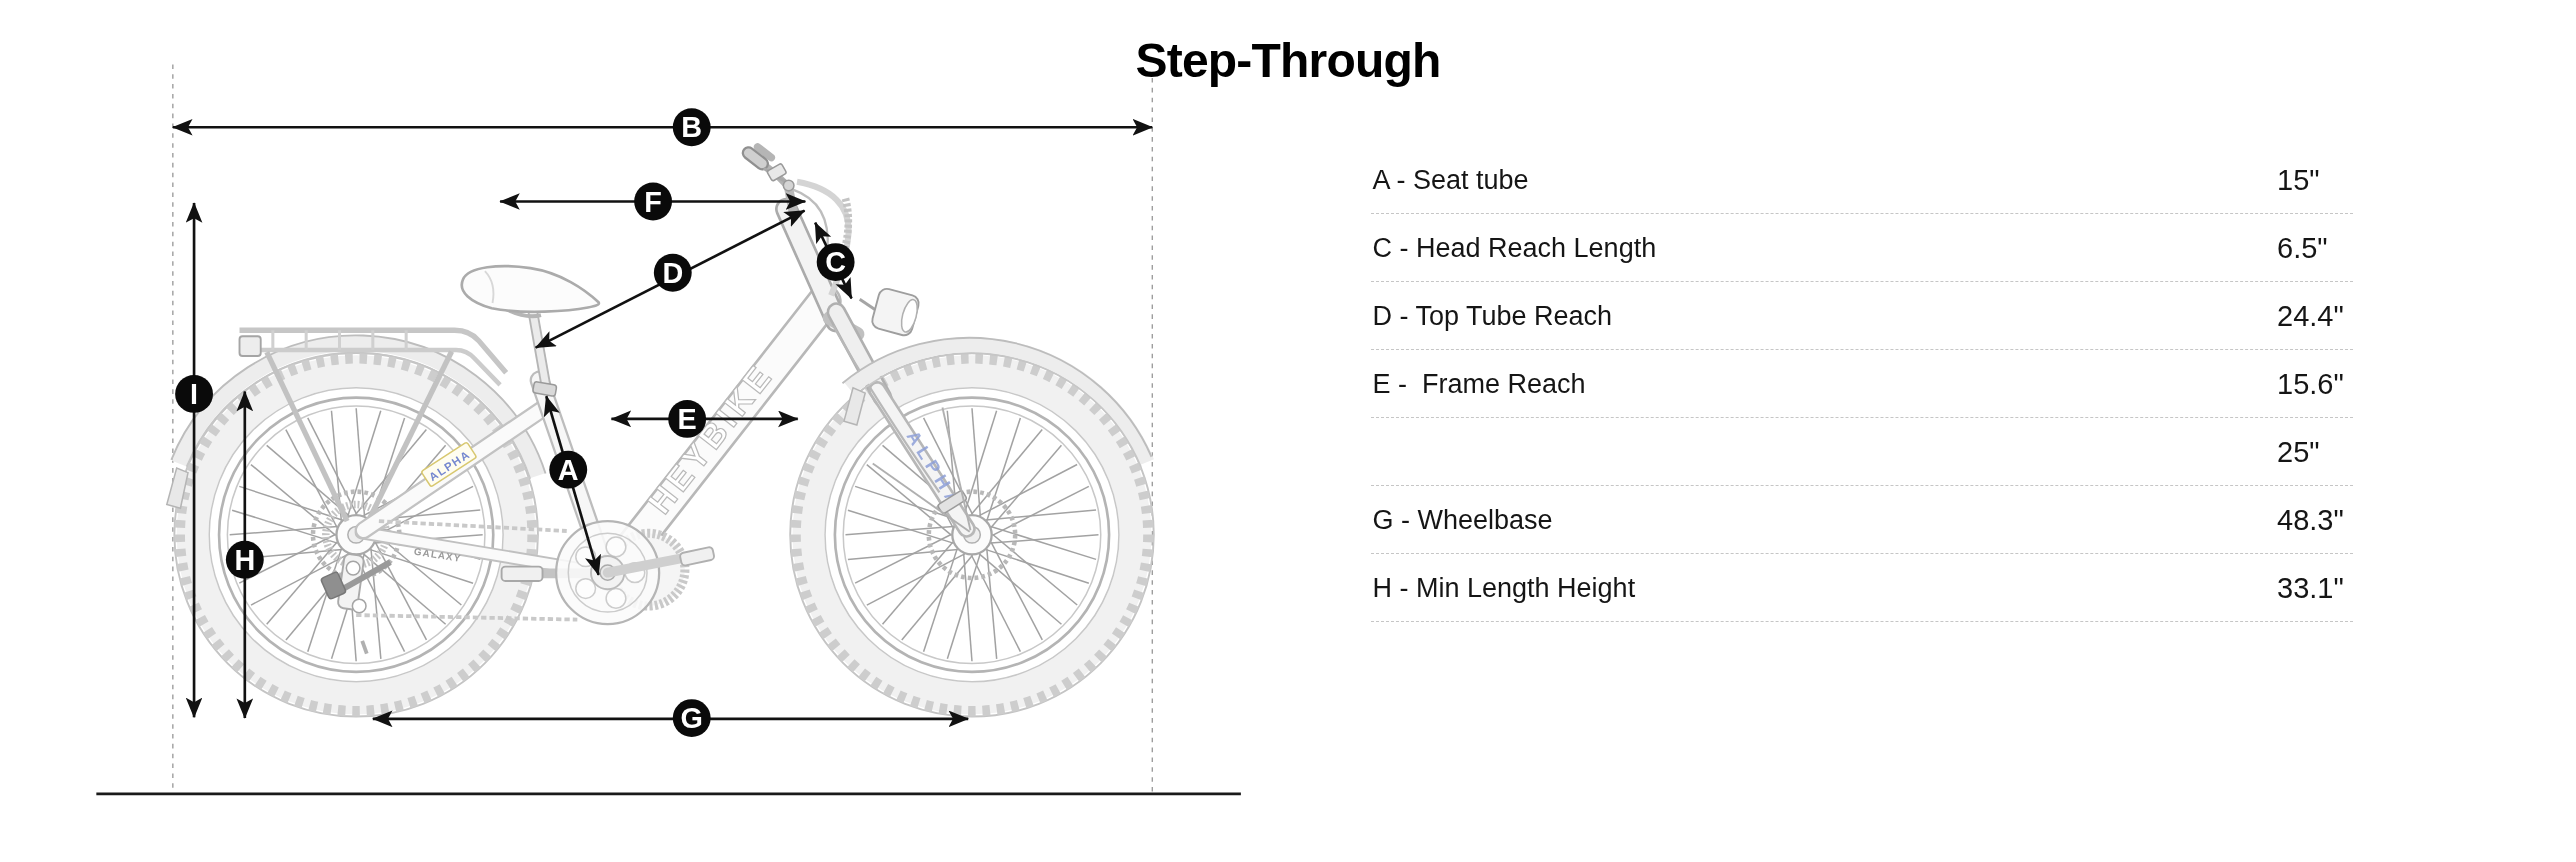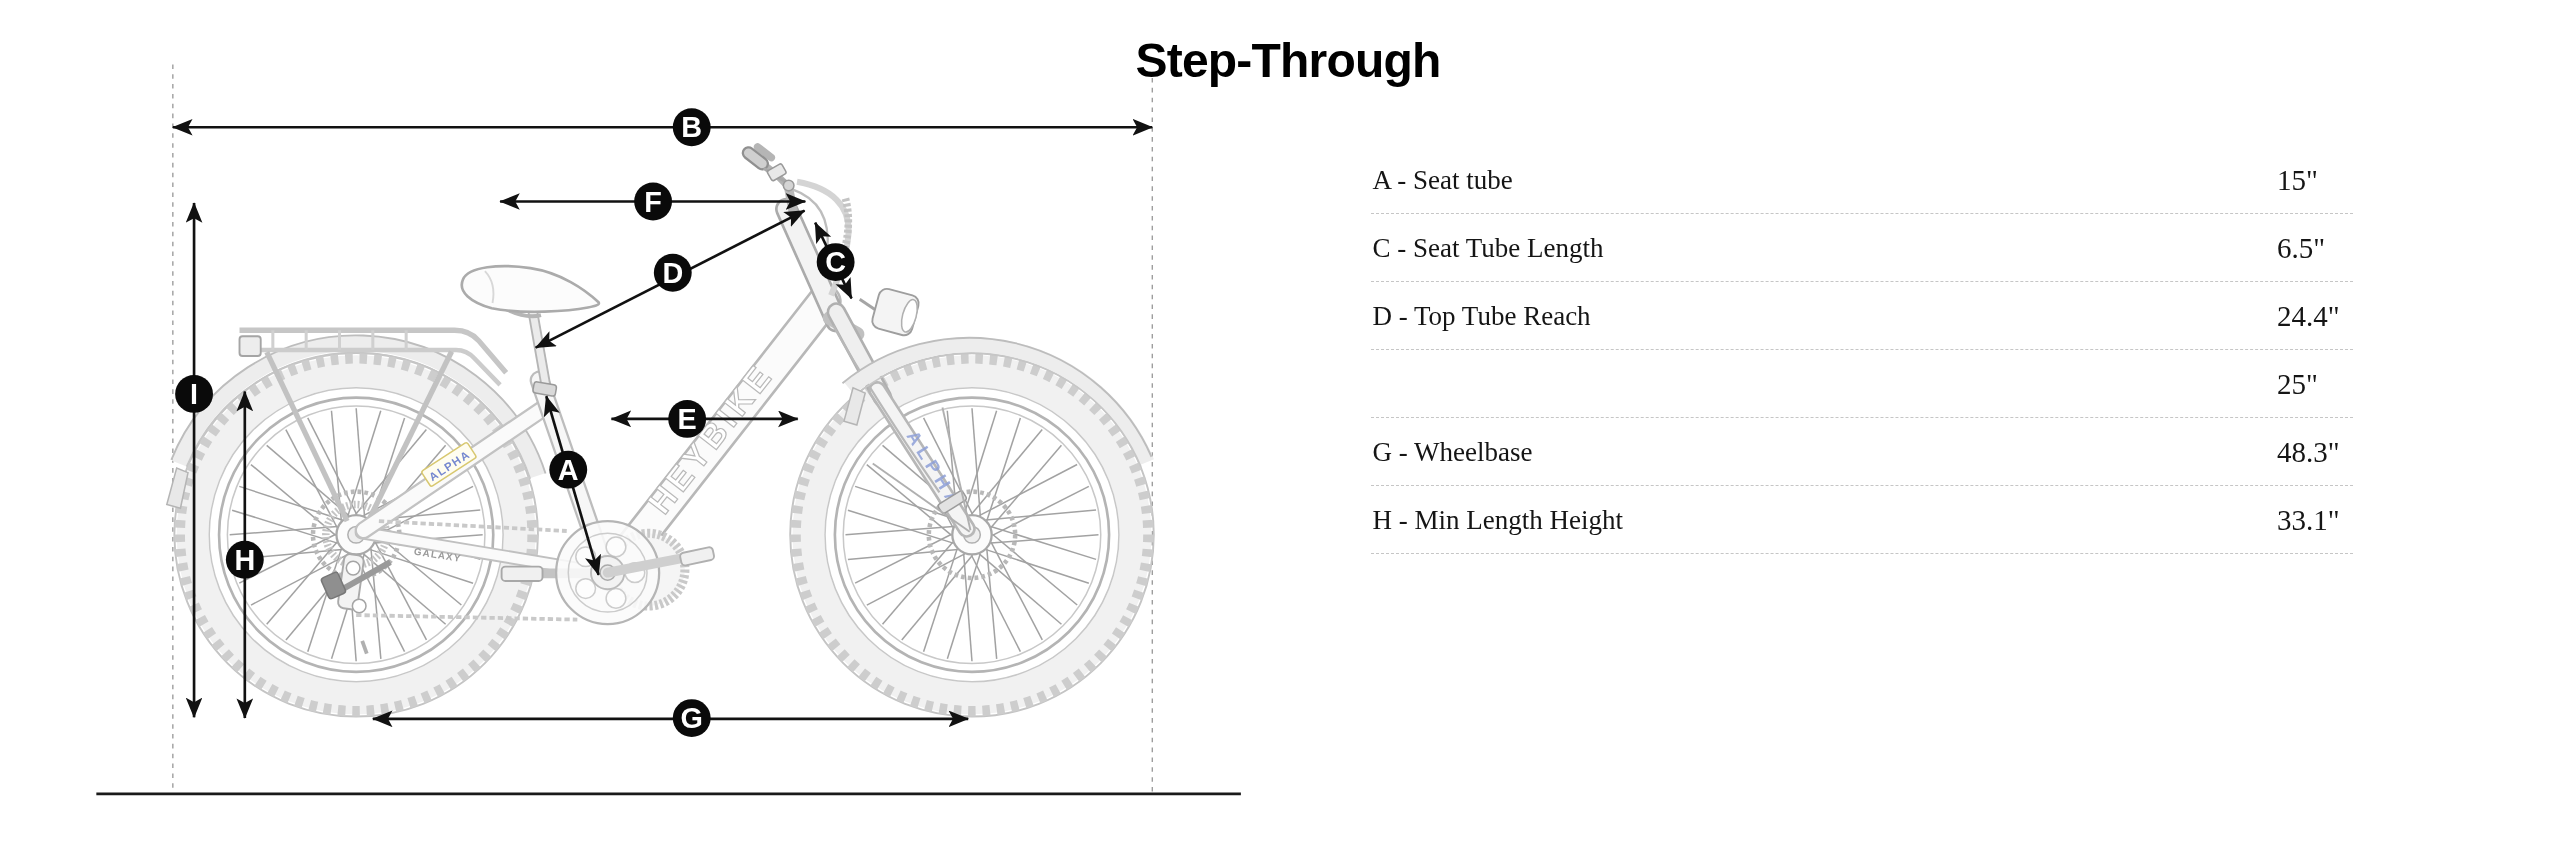--- a/index.html
+++ b/index.html
@@ -1,21 +1,21 @@
 <!DOCTYPE html>
 <html style="font-size:12px"><head>
 <meta charset="utf-8">
 <style>
   html,body{margin:0;padding:0;background:#ffffff;}
   body{width:2576px;height:862px;position:relative;overflow:hidden;
        font-family:"Liberation Sans",sans-serif;color:#141414;}
   .page-title{position:absolute;top:33px;left:0;width:2576px;text-align:center;
        font-size:48px;font-weight:700;letter-spacing:-0.8px;color:#000;}
   .diagram-svg{position:absolute;left:0;top:0;}
-  .spec-table{position:absolute;left:1371px;top:146px;width:982px;font-family:Liberation Serif, serif;}
+  .spec-table{position:absolute;left:1371px;top:146px;width:982px;}
   .spec-row{position:relative;height:67px;border-bottom:1.5px dashed #c6c6c6;}
   .spec-row.last{border-bottom:none;}
   .spec-label{position:absolute;left:1.5px;top:50%;transform:translateY(-50%);
        font-size:27px;color:#151515;white-space:pre;}
   .spec-value{position:absolute;left:906px;top:50%;transform:translateY(-50%);
        font-size:29px;color:#151515;white-space:pre;}
   text{font-family:"Liberation Sans",sans-serif;}
   .mk circle{fill:#0a0a0a;}
   .mk text{fill:#ffffff;font-size:38px;font-weight:700;text-anchor:middle;}
 </style>
@@ -305,28 +305,32 @@
       <text dy="13.5">I</text>
     </g>
 </svg>
 
 <div class="spec-table">
   <div class="spec-row">
       <span class="spec-label">A - Seat tube</span>
       <span class="spec-value">15"</span>
     </div>
   <div class="spec-row">
-      <span class="spec-label">C - Seat Tube Length</span>
+      <span class="spec-label">C - Head Reach Length</span>
       <span class="spec-value">6.5"</span>
     </div>
   <div class="spec-row">
       <span class="spec-label">D - Top Tube Reach</span>
       <span class="spec-value">24.4"</span>
     </div>
   <div class="spec-row">
+      <span class="spec-label">E -  Frame Reach</span>
+      <span class="spec-value">15.6"</span>
+    </div>
+  <div class="spec-row">
       <span class="spec-value">25"</span>
     </div>
   <div class="spec-row">
       <span class="spec-label">G - Wheelbase</span>
       <span class="spec-value">48.3"</span>
     </div>
   <div class="spec-row">
       <span class="spec-label">H - Min Length Height</span>
       <span class="spec-value">33.1"</span>
     </div>

